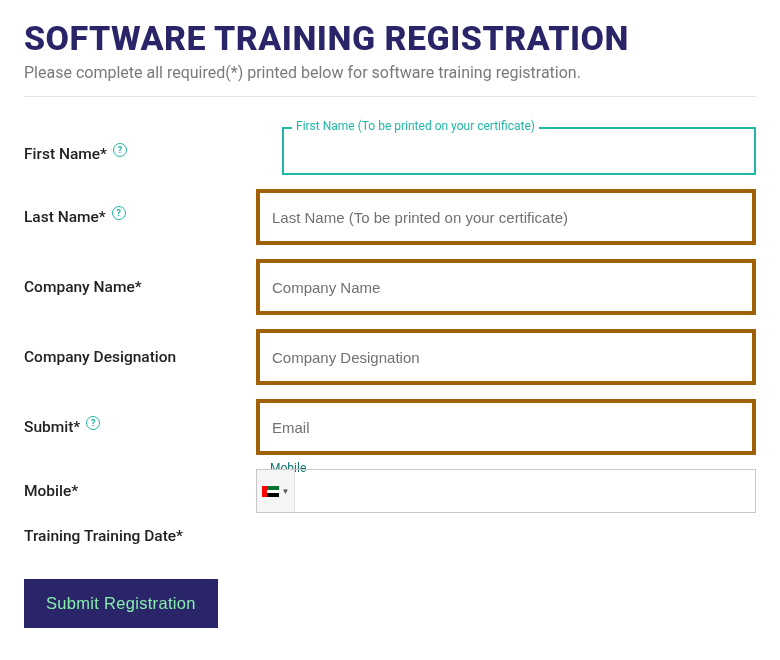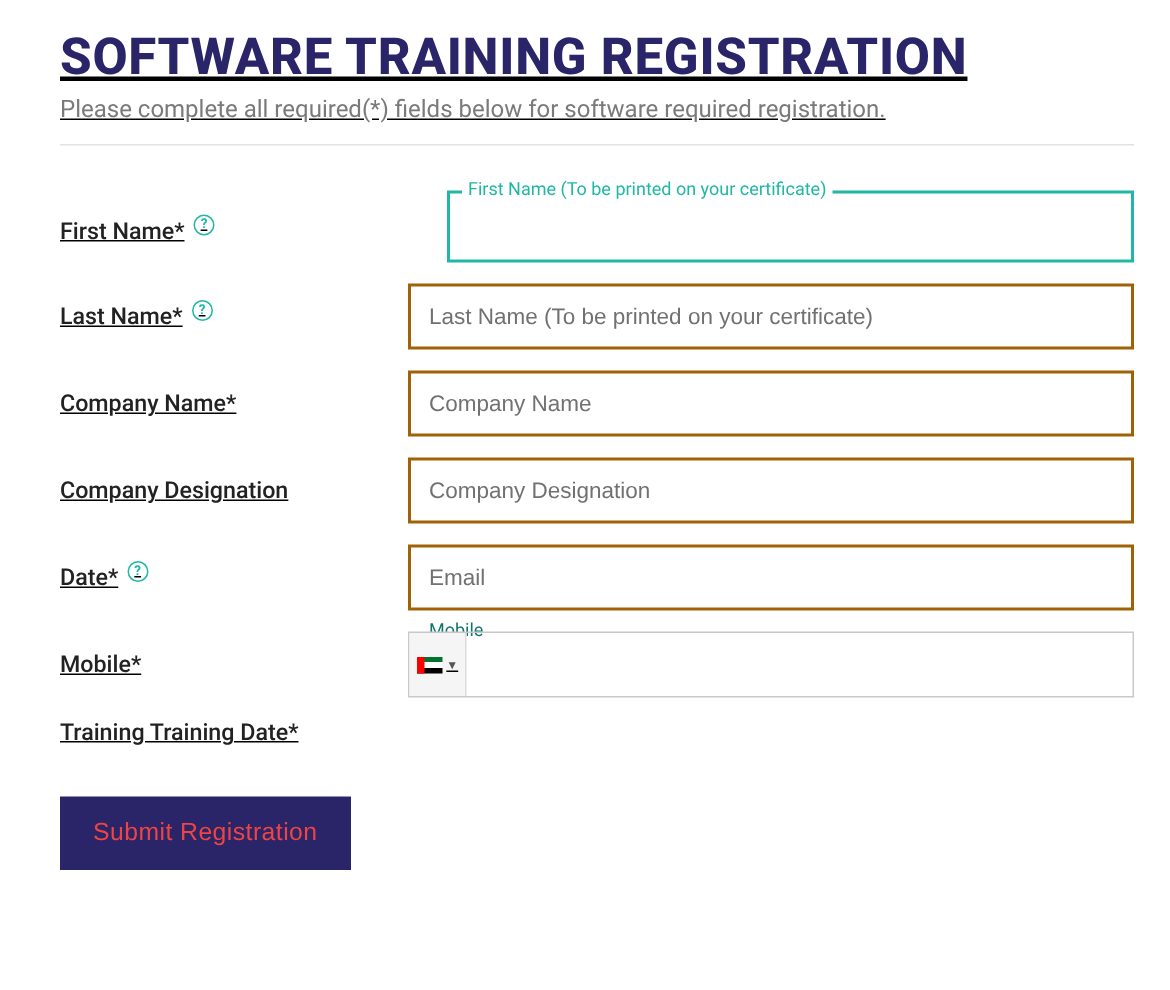--- a/index.html
+++ b/index.html
@@ -4,22 +4,21 @@
 <style>
   * { box-sizing: border-box; margin: 0; padding: 0; }
   html, body {
     width: 780px;
     height: 660px;
     font-family: "Segoe UI", Roboto, Arial, sans-serif;
     background: #ffffff;
     overflow: hidden;
   }
   .page {
-    padding: 20px 24px 0 40px;
-    text-decoration: underline;
+    padding: 20px 24px 0 24px;
   }
   .title {
     font-size: 34px;
     font-weight: 800;
     letter-spacing: 0.5px;
     color: #2a2468;
     line-height: 1.1;
   }
   .subtitle {
     margin-top: 6px;
@@ -62,22 +61,22 @@
     font-weight: 700;
     transform: translateY(-4px);
     cursor: pointer;
   }
   .field-wrap {
     flex: 1;
     position: relative;
   }
   .tf {
     width: 100%;
-    height: 44px;
-    border: 2px solid #a16207;
+    height: 56px;
+    border: 4px solid #a16207;
     background: #fff;
     padding: 0 12px;
     font-size: 15px;
     color: #333;
     outline: none;
   }
   .tf::placeholder { color: #717171; }
   .tf.focused {
     border: 2px solid #21b7a6;
     height: 48px;
@@ -144,35 +143,35 @@
     left: 0; top: 0; bottom: 0;
     width: 5px;
     background: #ff0000;
   }
 
   .submit-row {
     margin-top: 34px;
   }
   .btn-submit {
     background: #2a2468;
-    color: #ef4444;
+    color: #86efac;
     border: none;
     padding: 15px 22px;
     font-size: 16.5px;
     letter-spacing: 0.3px;
     cursor: pointer;
   }
 </style>
 </head>
 <body>
 
 <div class="page">
 
   <h1 class="title">SOFTWARE TRAINING REGISTRATION</h1>
-  <p class="subtitle">Please complete all required(*) fields below for software required registration.</p>
+  <p class="subtitle">Please complete all required(*) printed below for software training registration.</p>
   <hr class="hr">
 
   <div class="form">
 
     <div class="row">
       <div class="lbl">
         <span>First Name*</span>
         <span class="help-icon">?</span>
       </div>
       <div class="field-wrap" style="margin-top:-6px;margin-left:26px;">
@@ -204,21 +203,21 @@
       <div class="lbl">
         <span>Company Designation</span>
       </div>
       <div class="field-wrap">
         <input class="tf" type="text" placeholder="Company Designation" style="">
       </div>
     </div>
 
     <div class="row">
       <div class="lbl">
-        <span>Date*</span>
+        <span>Submit*</span>
         <span class="help-icon">?</span>
       </div>
       <div class="field-wrap">
         <input class="tf" type="text" placeholder="Email" style="">
       </div>
     </div>
 
     <div class="row">
       <div class="lbl">
         <span>Mobile*</span>

